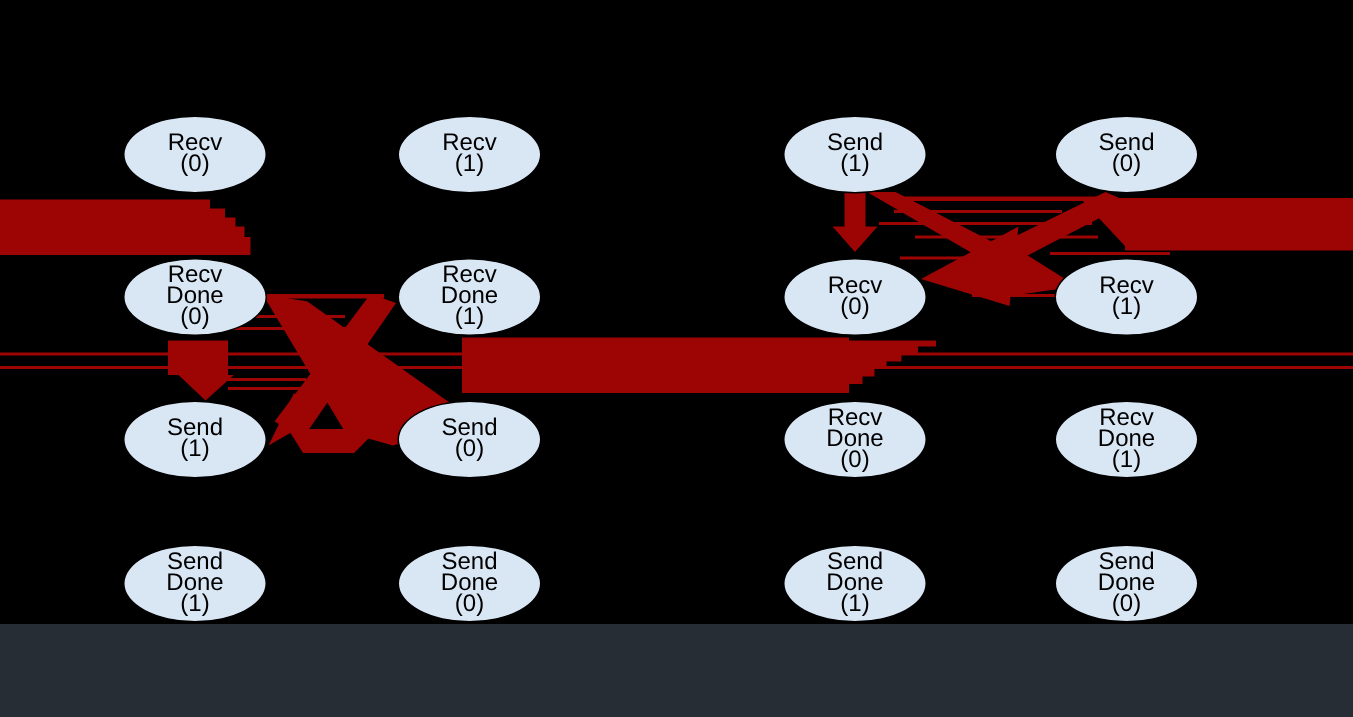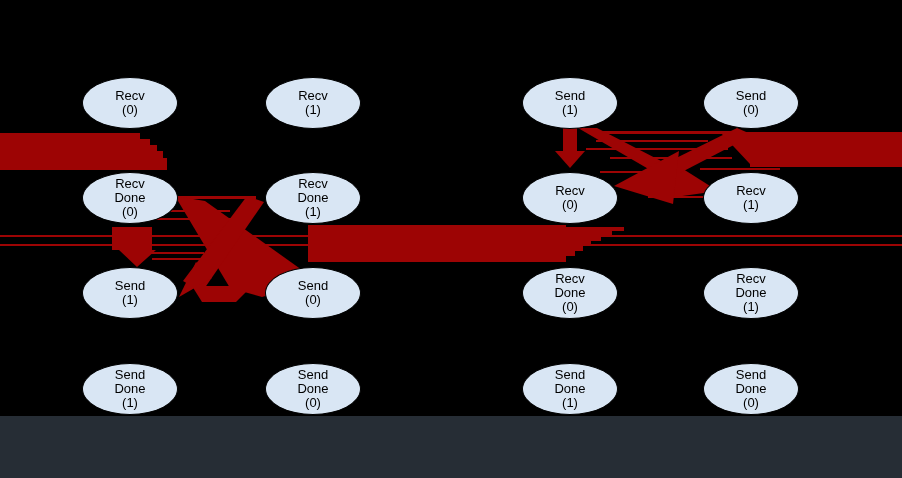--- a/index.html
+++ b/index.html
@@ -4,21 +4,21 @@
 <style>
   html,body{margin:0;padding:0;}
   body{background:#000;font-family:"Liberation Sans",sans-serif;}
   .stage{position:relative;width:902px;height:478px;overflow:hidden;}
   .arrows{position:absolute;left:0;top:0;width:902px;height:478px;}
   .nodes-layer{position:absolute;left:0;top:0;width:902px;height:478px;}
   .node{
     position:absolute;width:96px;height:52px;border-radius:50%;
     border:1.4px solid #000;box-sizing:border-box;
     display:flex;align-items:center;justify-content:center;
-    text-align:center;font-size:13px;line-height:14.2px;
+    text-align:center;font-size:16px;line-height:14.2px;
     white-space:pre-line;font-weight:400;
   }
   .bottom-bar{position:absolute;left:0;top:416px;width:902px;height:62px;}
 </style>
 </head>
 <body>
 
 <div class="stage" style="background: rgb(0, 0, 0);">
 
   <svg class="arrows" viewBox="0 0 902 478" xmlns="http://www.w3.org/2000/svg" style="color: rgb(157, 4, 4);">

